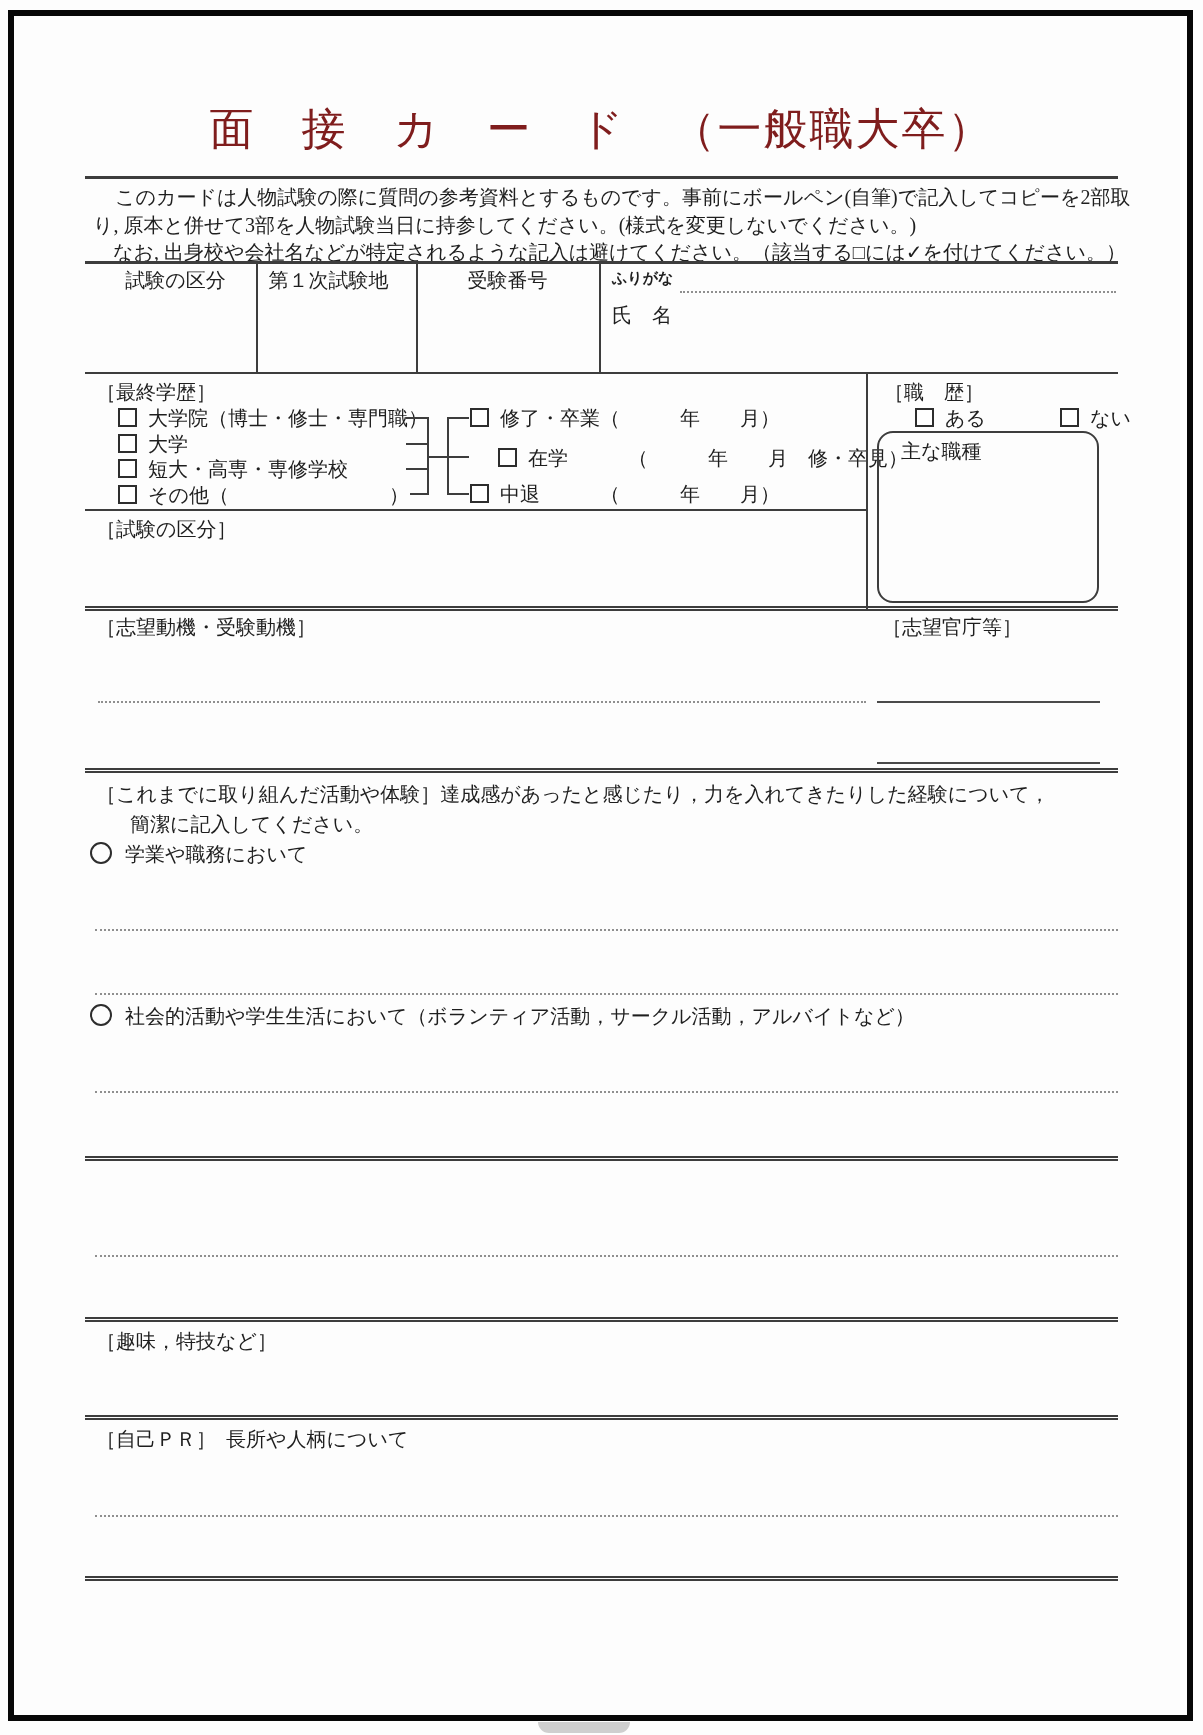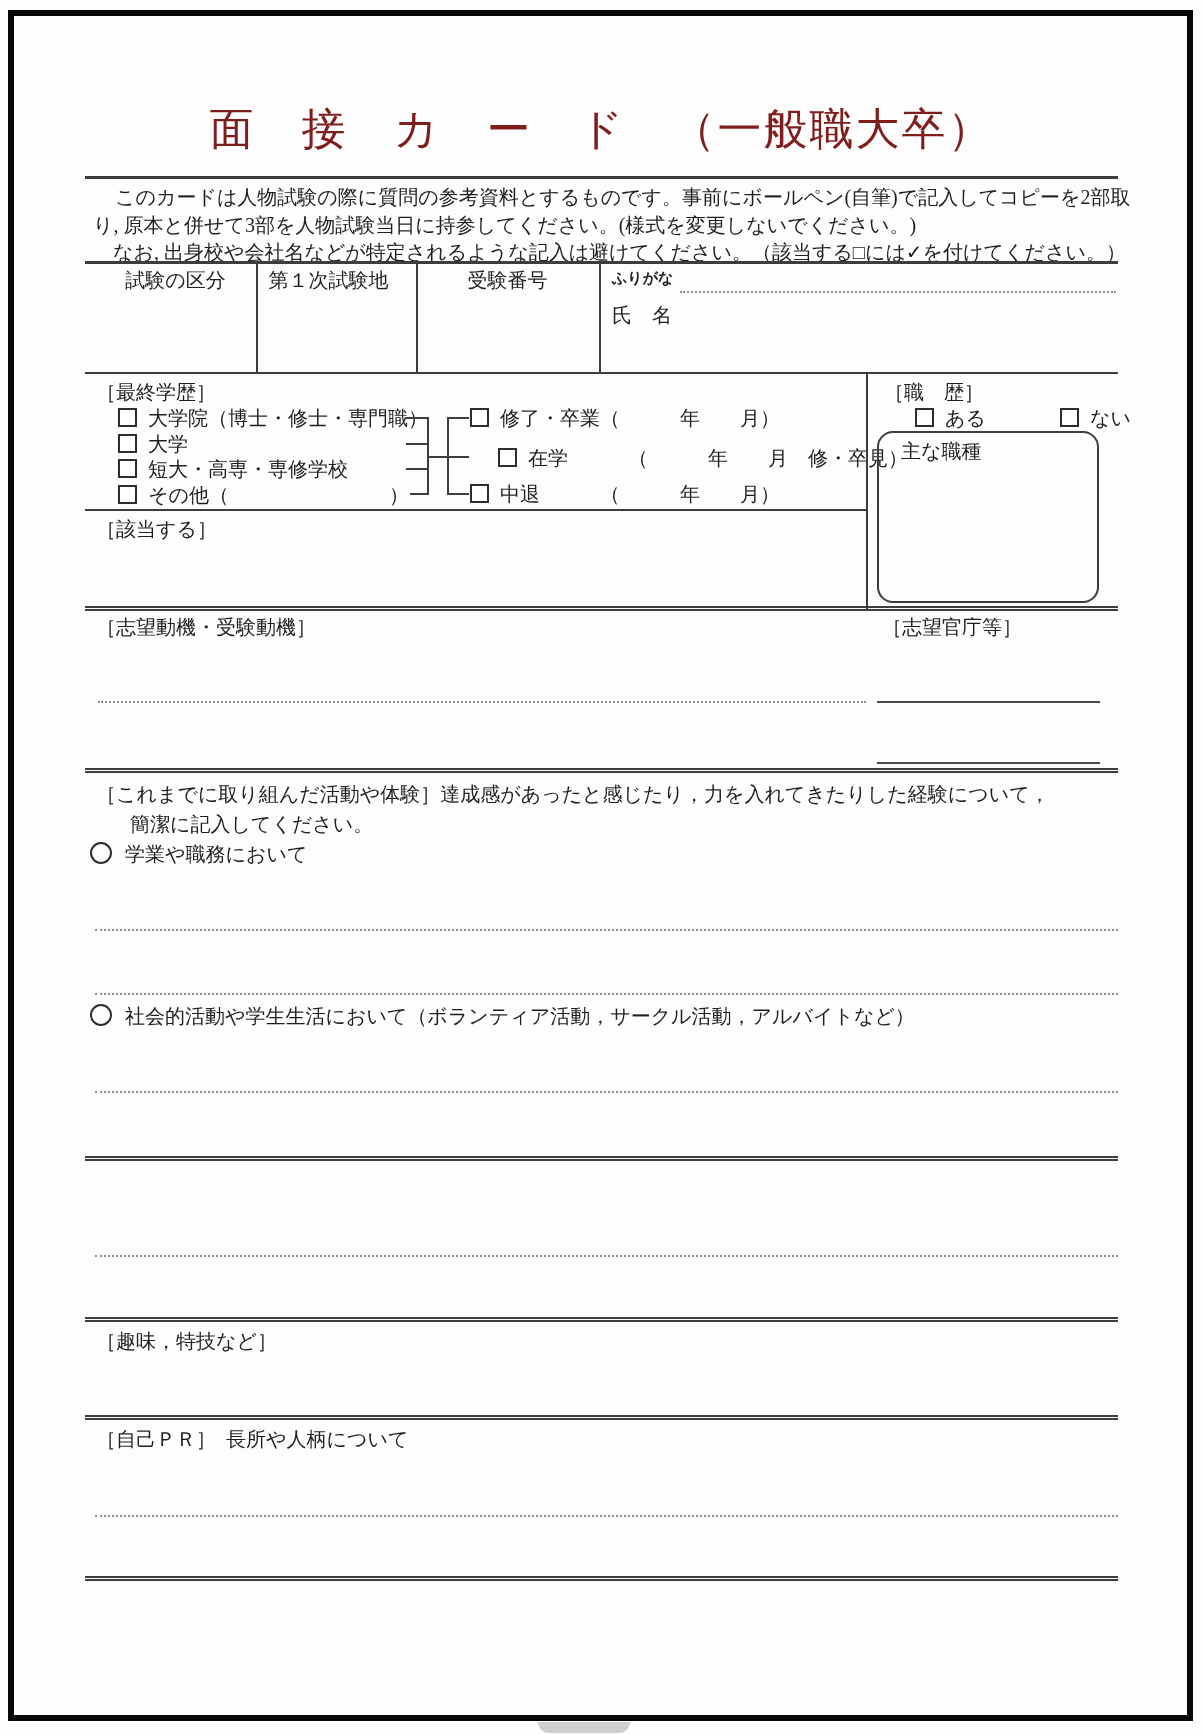--- a/index.html
+++ b/index.html
@@ -107,21 +107,21 @@
   <div class="abs t20" style="left:902px; top:405px;padding-left:13px;">
     <span class="cb"></span><span>ある</span>
   </div>
   <div class="abs t20" style="left:1020px; top:405px;margin-left:40px;">
     <span class="cb"></span><span>ない</span>
   </div>
   <div id="jobbox"></div>
   <div class="abs t20" style="left:901px; top:438px;">主な職種</div>
 
   <div class="rule" style="left:85px; top:509px; width:781px;"></div>
-  <div class="abs t20" style="left:96px; top:516px;">［該当する］</div>
+  <div class="abs t20" style="left:96px; top:516px;">［試験の区分］</div>
   <div class="abs" style="left:96px; top:545px; width:760px; height:60px;"></div>
 
   <div class="ruledbl" style="left:85px; top:606px; width:1033px;"></div>
   <div class="abs t20" style="left:96px; top:614px;">［志望動機・受験動機］</div>
   <div class="abs t20" style="left:882px; top:614px;font-family:Liberation Serif, serif;">［志望官庁等］</div>
   <div class="dotted" style="left:98px; top:701px; width:768px;"></div>
   <div class="solidline" style="left:877px; top:701px; width:223px;"></div>
   <div class="solidline" style="left:877px; top:762px; width:223px;"></div>
 
   <div class="ruledbl" style="left:85px; top:768px; width:1033px;"></div>

